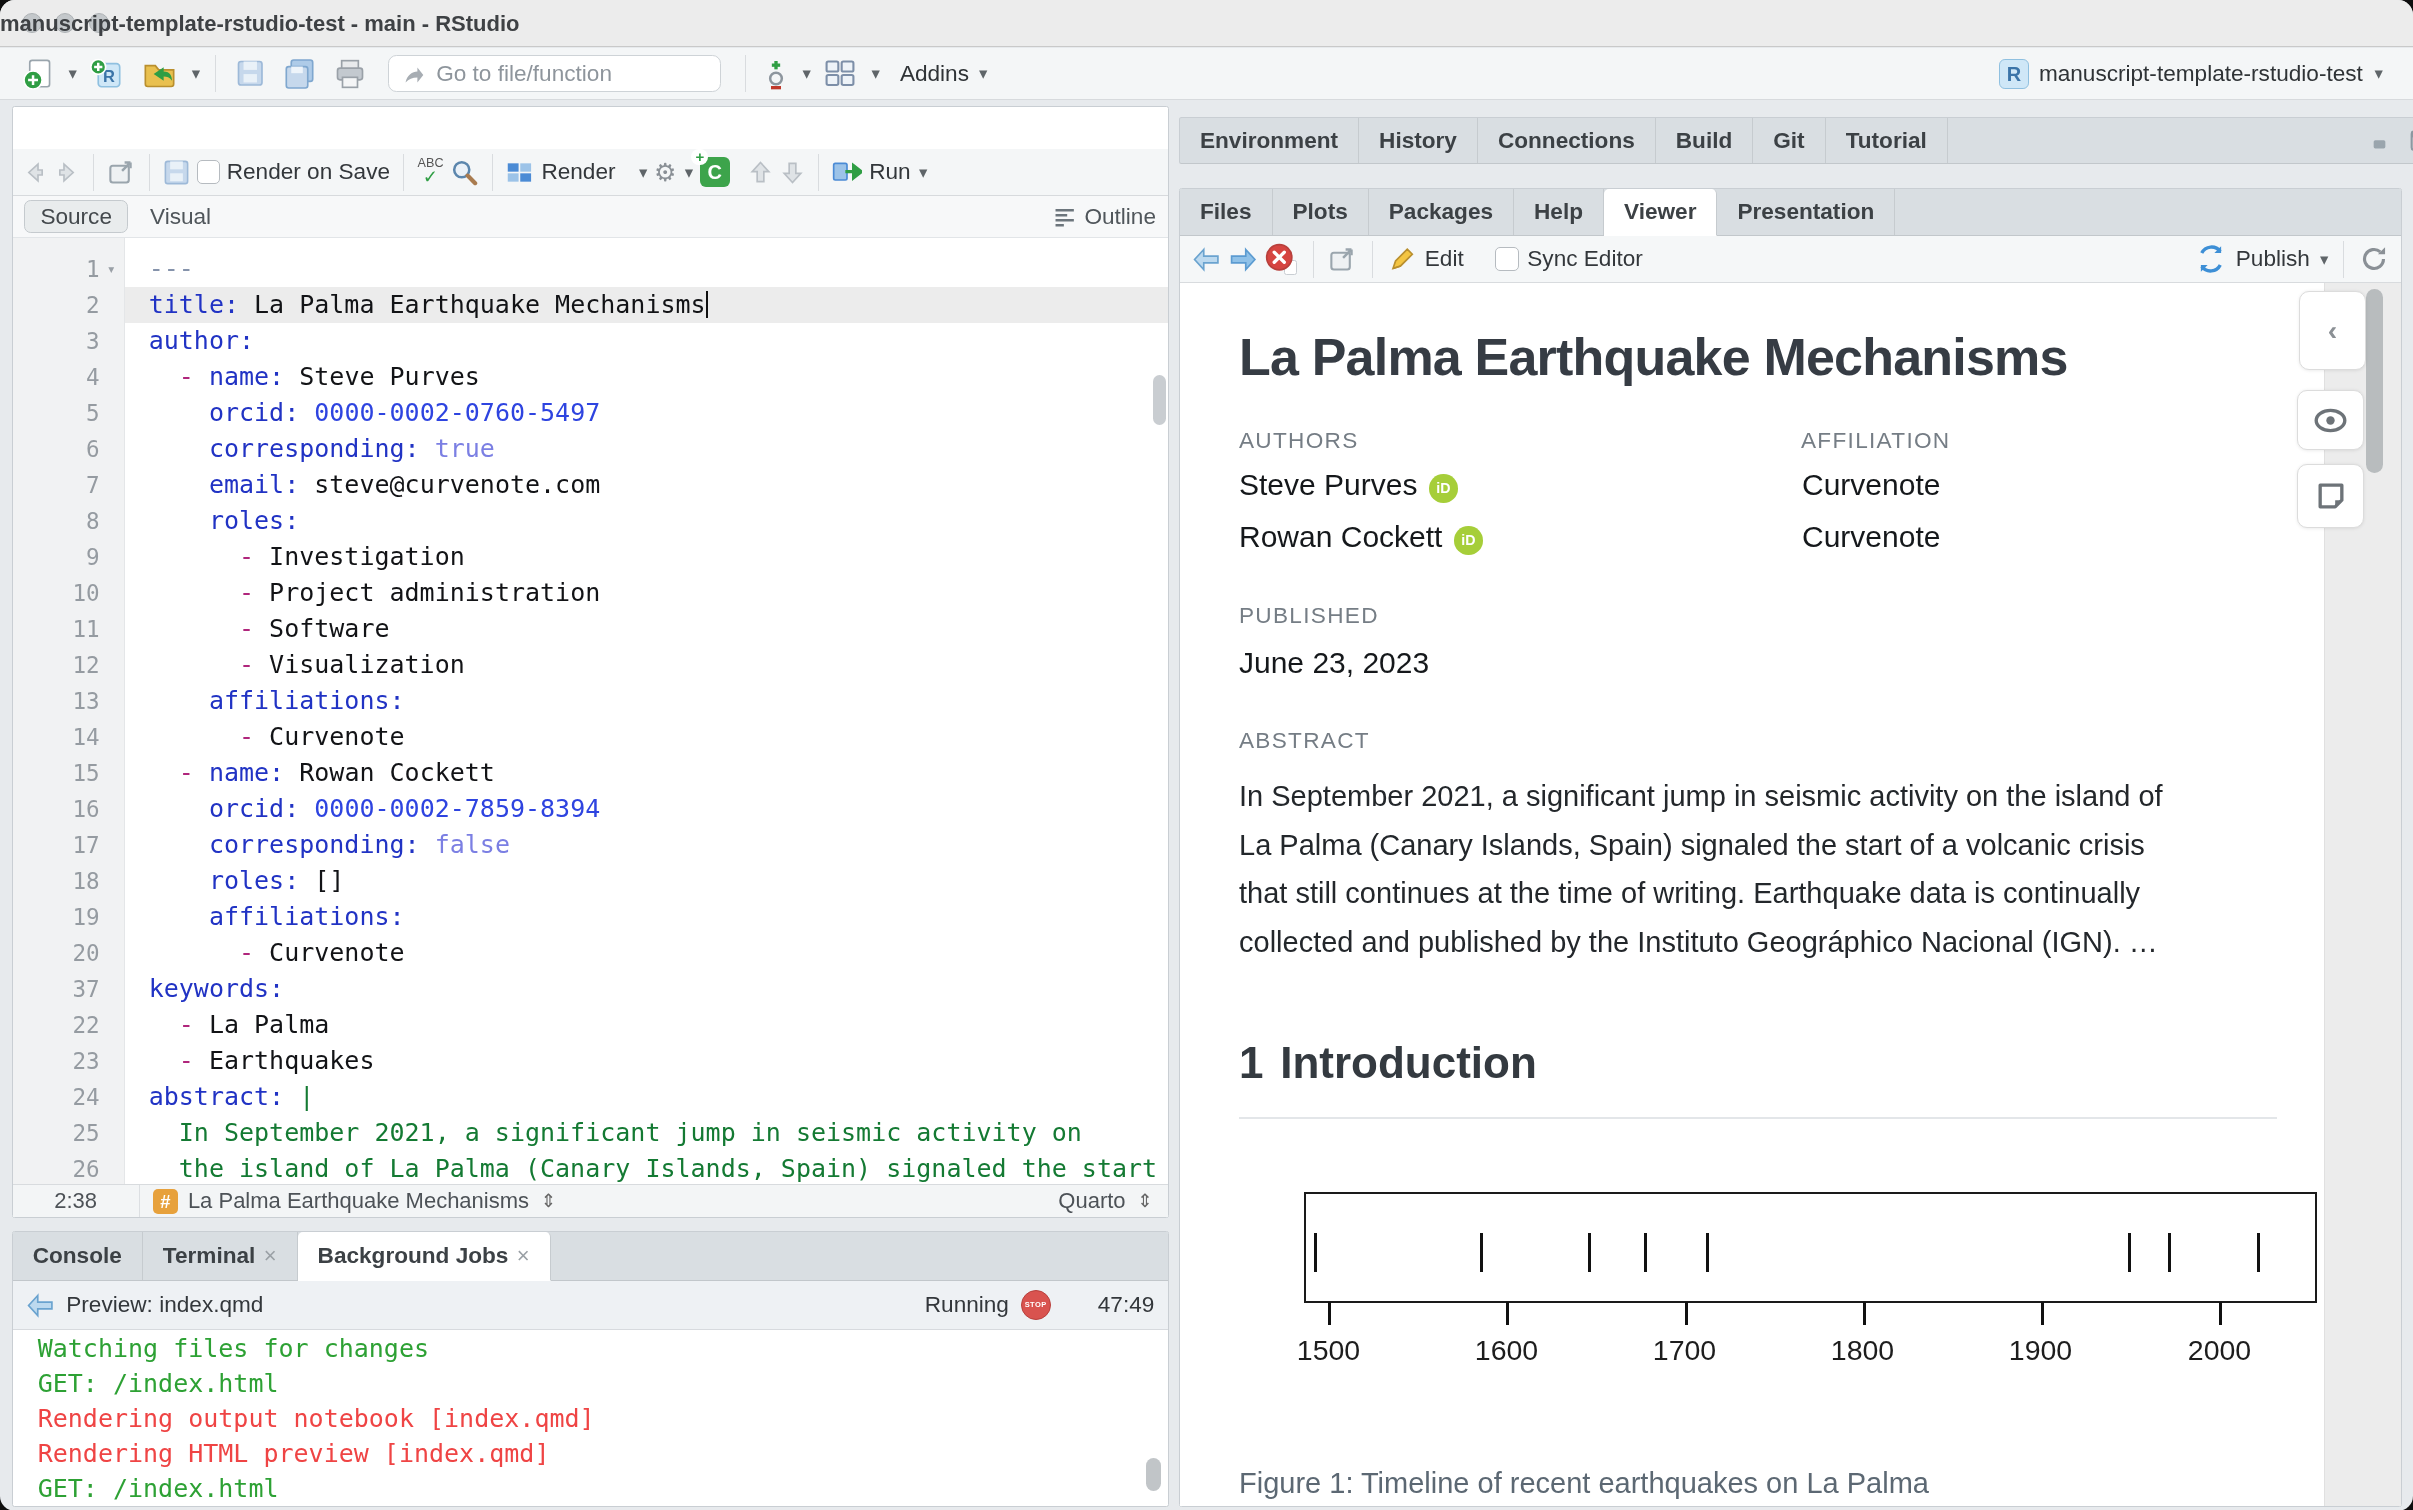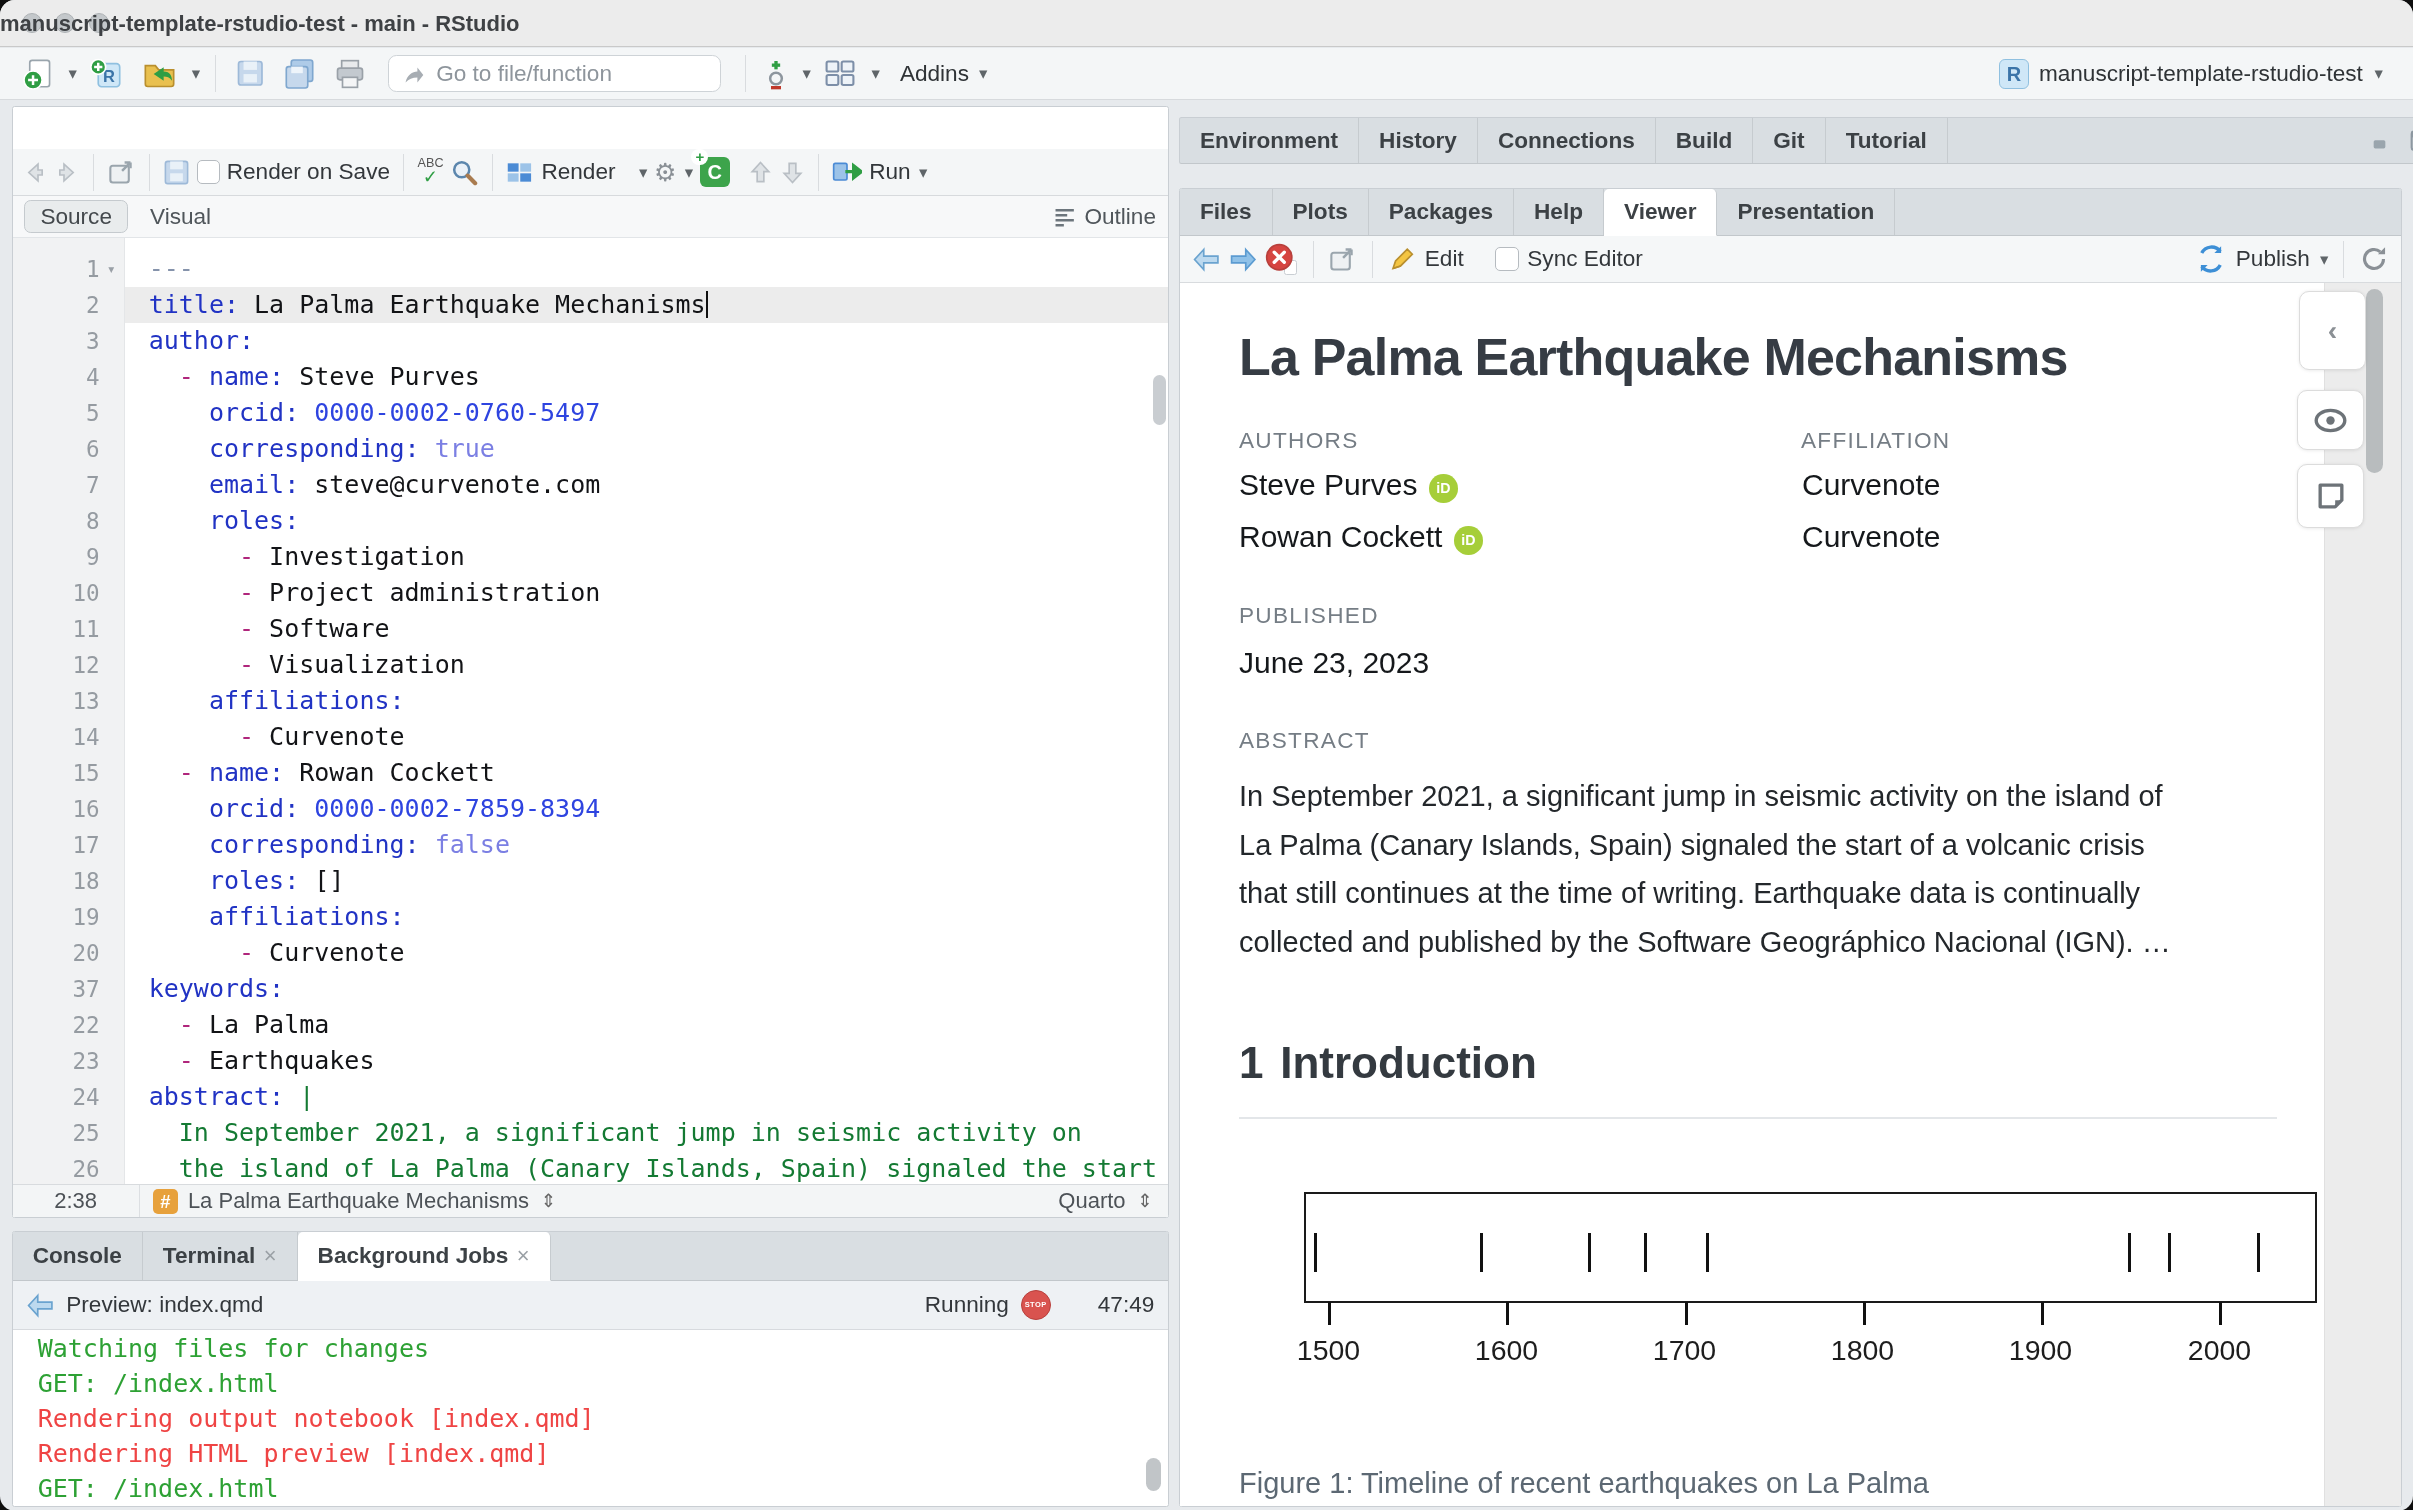--- a/index.html
+++ b/index.html
@@ -476,21 +476,21 @@
             <div class="author-row" style="top: 185px;"><span class="nm">Steve Purves</span><span class="orcid">iD</span><span class="aff">Curvenote</span></div>
             <div class="author-row" style="top: 237px;"><span class="nm">Rowan Cockett</span><span class="orcid">iD</span><span class="aff">Curvenote</span></div>
           </div>
         <div class="metalabel" style="left:59px;top:320px">PUBLISHED</div>
         <div class="bigtext" style="left:59px;top:363px">June 23, 2023</div>
         <div class="metalabel" style="left:59px;top:445px">ABSTRACT</div>
         <div id="abstract-lines">
             <div class="abs-line" style="top: 489px;">In September 2021, a significant jump in seismic activity on the island of</div>
             <div class="abs-line" style="top: 538px;">La Palma (Canary Islands, Spain) signaled the start of a volcanic crisis</div>
             <div class="abs-line" style="top: 586px;">that still continues at the time of writing. Earthquake data is continually</div>
-            <div class="abs-line" style="top: 635px;">collected and published by the Software Geográphico Nacional (IGN). …</div>
+            <div class="abs-line" style="top: 635px;">collected and published by the Instituto Geográphico Nacional (IGN). …</div>
           </div>
         <div class="sheading">
           <span class="num">1</span><span>Introduction</span>
         </div>
         <div class="srule"></div>
         <div class="figbox"></div>
         <div id="figure-marks">
             <div class="rug" title="1492" style="left: 134px;"></div>
             <div class="rug" title="1585" style="left: 300px;"></div>
             <div class="rug" title="1646" style="left: 408px;"></div>

